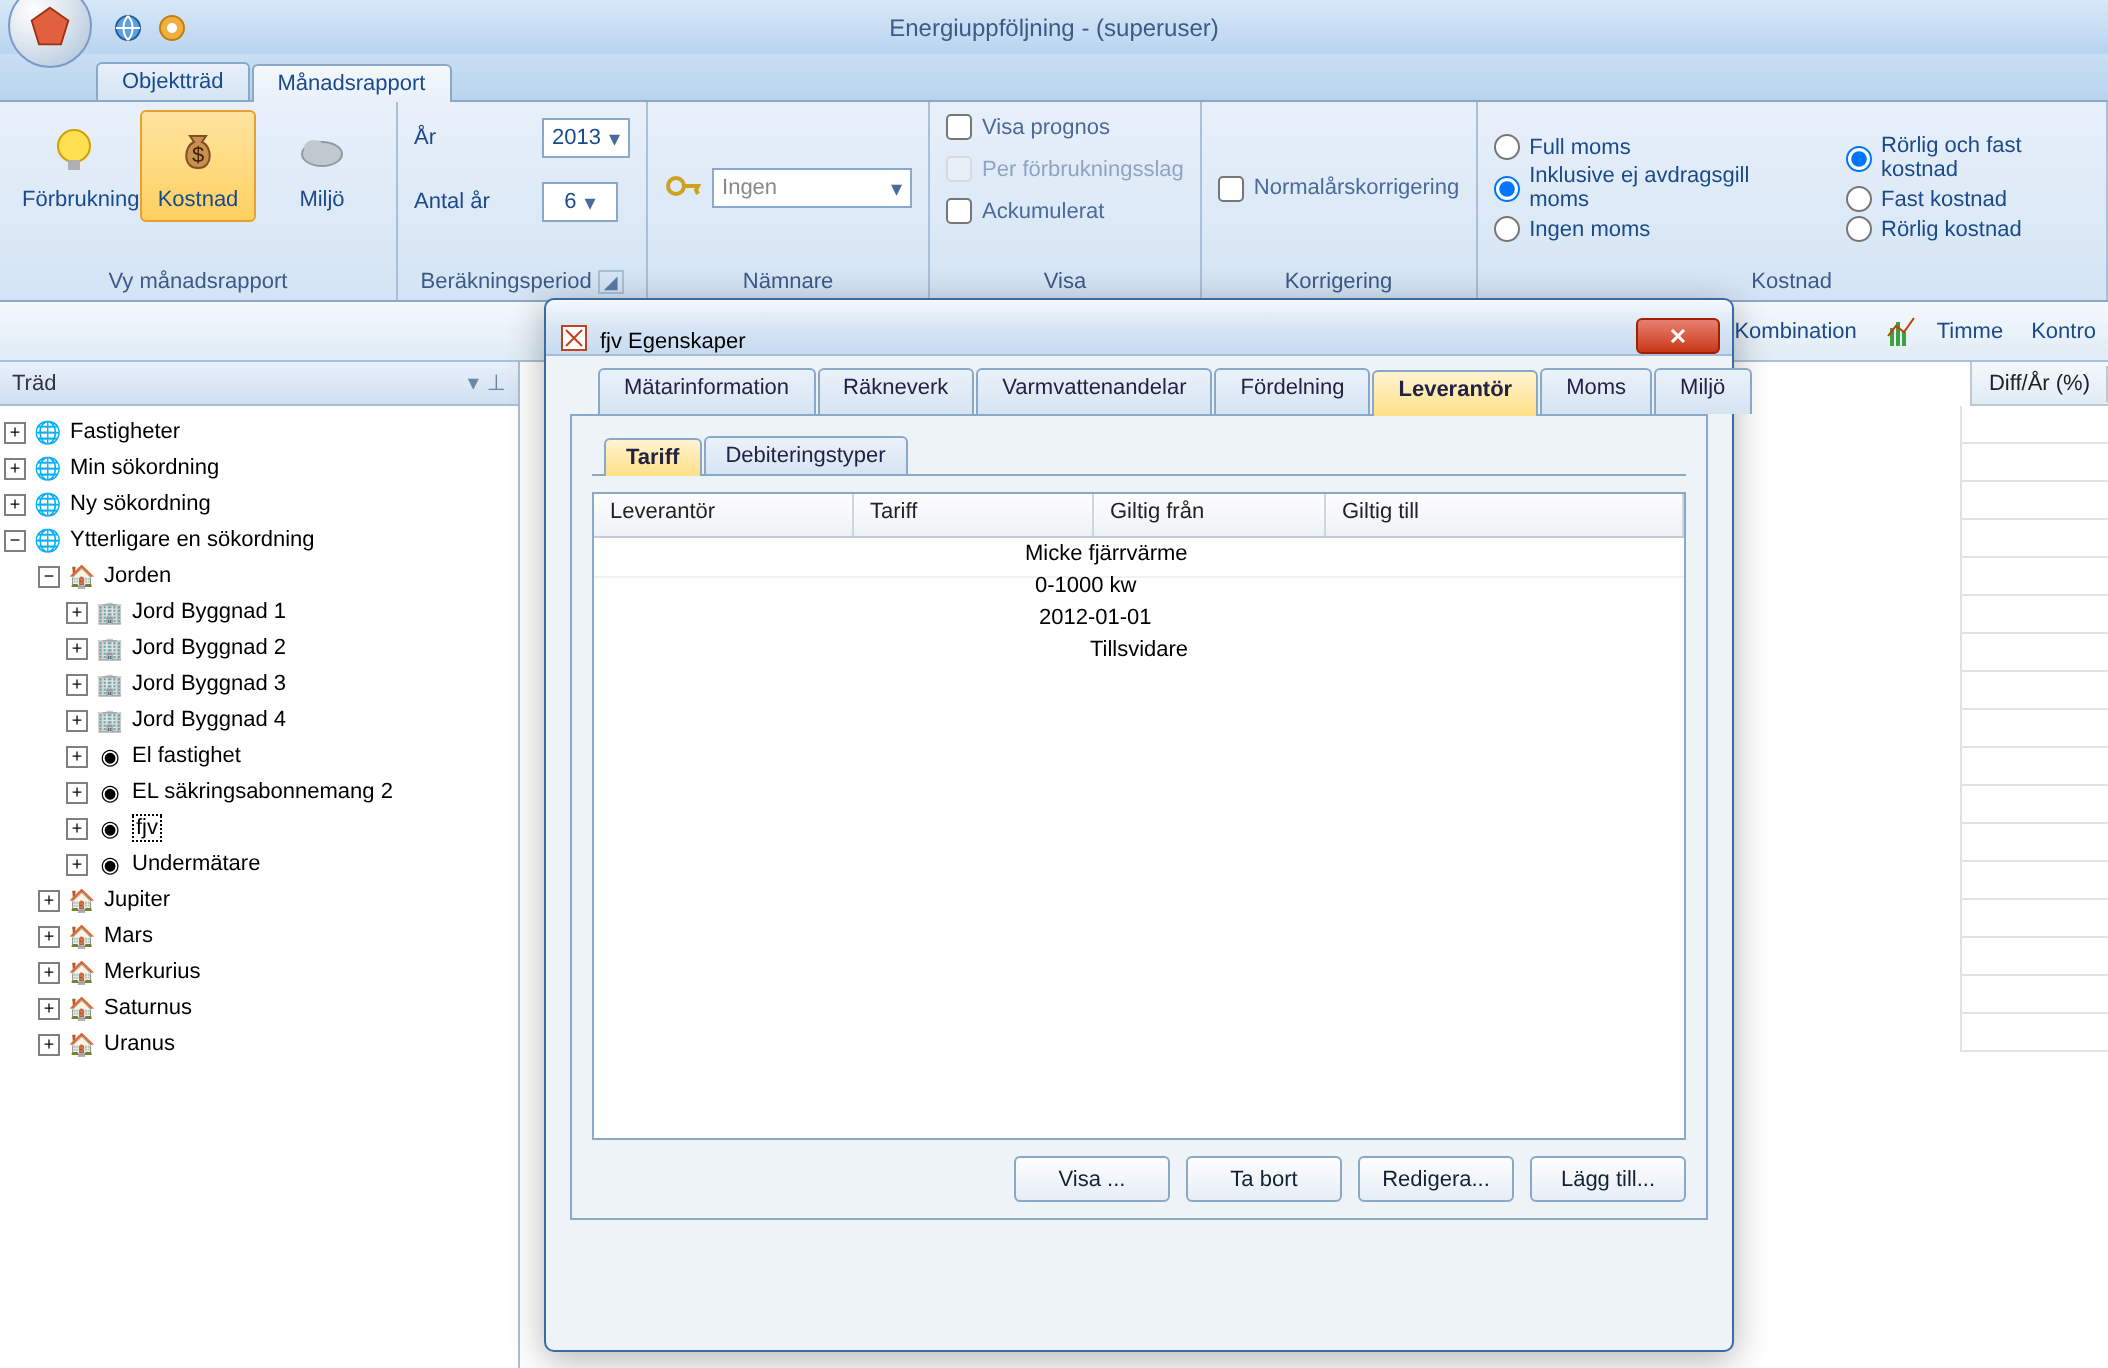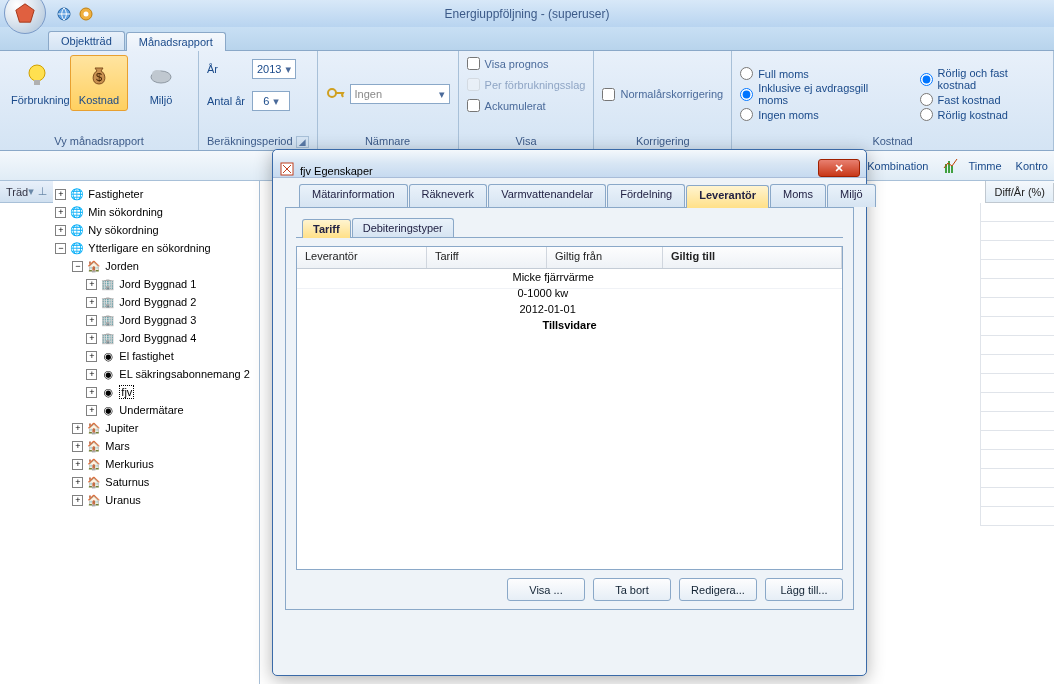--- a/index.html
+++ b/index.html
@@ -13,33 +13,33 @@
 .doc-tabs{height:24px;background:linear-gradient(#c8dff4,#b8d4ec);display:flex;align-items:flex-end;padding-left:48px;border-bottom:1px solid #8aa8c8;}
 .doc-tab{padding:3px 12px;border:1px solid #8aa8c8;border-bottom:none;border-radius:3px 3px 0 0;margin-right:1px;color:#1a4a8a;cursor:pointer;background:linear-gradient(#e8f0fa,#d4e4f4);}
 .doc-tab.active{background:linear-gradient(#f4f8fc,#e8f0fa);position:relative;top:1px;}
 .ribbon{height:100px;background:linear-gradient(#e8f0fa,#d4e4f4);border-bottom:1px solid #8aa8c8;display:flex;}
 .ribbon-group{border-right:1px solid #a8c0d8;padding:4px 8px 0;display:flex;flex-direction:column;}
 .rg-body{flex:1;display:flex;align-items:flex-start;gap:4px;}
 .rg-label{text-align:center;color:#3c5a88;font-size:11px;padding:2px 0 3px;}
 .rbtn-lg{width:58px;text-align:center;padding:4px 2px;border:1px solid transparent;border-radius:3px;cursor:pointer;color:#1a4a8a;}
 .rbtn-lg.active{border-color:#e8a030;background:linear-gradient(#ffe4a0,#ffd060);}
 .rbtn-lg .ico{width:32px;height:32px;margin:0 auto 2px;display:flex;align-items:center;justify-content:center;}
-.field-row{display:flex;align-items:center;gap:1px;margin:4px 0;color:#1a4a8a;}
+.field-row{display:flex;align-items:center;gap:20px;margin:4px 0;color:#1a4a8a;}
 .combo{border:1px solid #8aa8c8;background:#fff;height:20px;display:inline-flex;align-items:center;padding:0 4px;gap:4px;}
 .combo .arr{color:#4a6a9a;}
 .chk{display:flex;align-items:center;gap:5px;margin:2px 0;color:#4a6a9a;}
 .chk input{margin:0;}
 .radio-group{display:flex;flex-direction:column;gap:2px;}
 .radio-row{display:flex;align-items:center;gap:5px;color:#1a4a8a;}
 .radio-row input{margin:0;}
 .toolbar2{height:30px;background:linear-gradient(#f4f8fc,#e0ecf6);border-bottom:1px solid #a8c0d8;display:flex;align-items:center;padding:0 6px;gap:14px;color:#1a4a8a;}
 .tb2-item{display:flex;align-items:center;gap:4px;cursor:pointer;}
 .tb2-item .ic{width:22px;height:22px;display:inline-flex;align-items:center;justify-content:center;}
 .main{display:flex;height:503px;}
-.tree-panel{width:260px;border-right:1px solid #a8c0d8;display:flex;flex-direction:row;}
+.tree-panel{width:260px;border-right:1px solid #a8c0d8;display:flex;flex-direction:column;}
 .tree-title{height:22px;background:linear-gradient(#e8f0fa,#d0e0f0);border-bottom:1px solid #a8c0d8;display:flex;align-items:center;padding:0 6px;font-size:11px;color:#334;}
 .tree-title .sp{margin-left:auto;display:flex;gap:4px;color:#6a88a8;}
 .tree-body{flex:1;overflow:auto;padding:4px 2px;background:#fff;}
 .tree-body ul{list-style:none;}
 .tree-body li{white-space:nowrap;}
 .tn{display:flex;align-items:center;gap:3px;padding:1px 0;cursor:pointer;}
 .tn .exp{width:11px;height:11px;border:1px solid #808080;display:inline-flex;align-items:center;justify-content:center;font-size:9px;line-height:1;background:#fff;color:#000;}
 .tn .ic{width:16px;height:16px;display:inline-flex;align-items:center;justify-content:center;}
 .tn.sel span.lbl{border:1px dotted #000;padding:0 1px;}
 .ind{display:inline-block;}
@@ -59,21 +59,21 @@
 .tab.active{background:linear-gradient(#fff4d0,#ffe088);font-weight:bold;position:relative;top:1px;}
 .subtab-area{border:1px solid #8aa8c8;border-top:none;padding:8px 10px;background:#eef3f8;}
 .subtabs{display:flex;border-bottom:1px solid #8aa8c8;height:22px;align-items:flex-end;padding-left:6px;margin-bottom:8px;}
 .subtab{padding:3px 10px;border:1px solid #8aa8c8;border-bottom:none;border-radius:3px 3px 0 0;margin-right:1px;background:linear-gradient(#eaf2fa,#d6e4f2);color:#224;cursor:pointer;}
 .subtab.active{background:linear-gradient(#fff4d0,#ffe088);font-weight:bold;position:relative;top:1px;}
 .listview{border:1px solid #8aa8c8;background:#fff;height:324px;}
 .lv-head{display:flex;height:22px;background:linear-gradient(#fdfdfe,#eef2f6);border-bottom:1px solid #c4ccd6;}
 .lv-h{padding:3px 8px;border-right:1px solid #d0d6de;color:#222;}
 .lv-row{display:flex;height:20px;align-items:center;border-bottom:1px solid #f0f2f6;flex-direction:column;}
 .lv-c{padding:2px 8px;}
-.c0{width:130px;}.c1{width:120px;}.c2{width:116px;}.c3{flex:1;font-weight:bold;}
+.c0{width:130px;}.c1{width:120px;}.c2{width:116px;}.c3{flex:1;}
 .btn-row{display:flex;justify-content:flex-end;gap:8px;margin-top:8px;}
 .btn{min-width:78px;height:23px;border:1px solid #8aa8c8;border-radius:3px;background:linear-gradient(#fdfdfe,#e6eef6);cursor:pointer;display:inline-flex;align-items:center;justify-content:center;color:#123;}
 .dlg-actions{border-top:1px solid #c8d4e2;padding:10px 12px;display:flex;justify-content:flex-end;gap:10px;background:#eef3f8;border-radius:0 0 5px 5px;}
 .rg-label .dlauncher{font-size:9px;color:#5a7aa8;margin-left:3px;border:1px solid #a8c0d8;padding:0 2px;}
 </style>
 </head>
 <body>
 
 <div class="titlebar">
   <div class="tb-orb">

